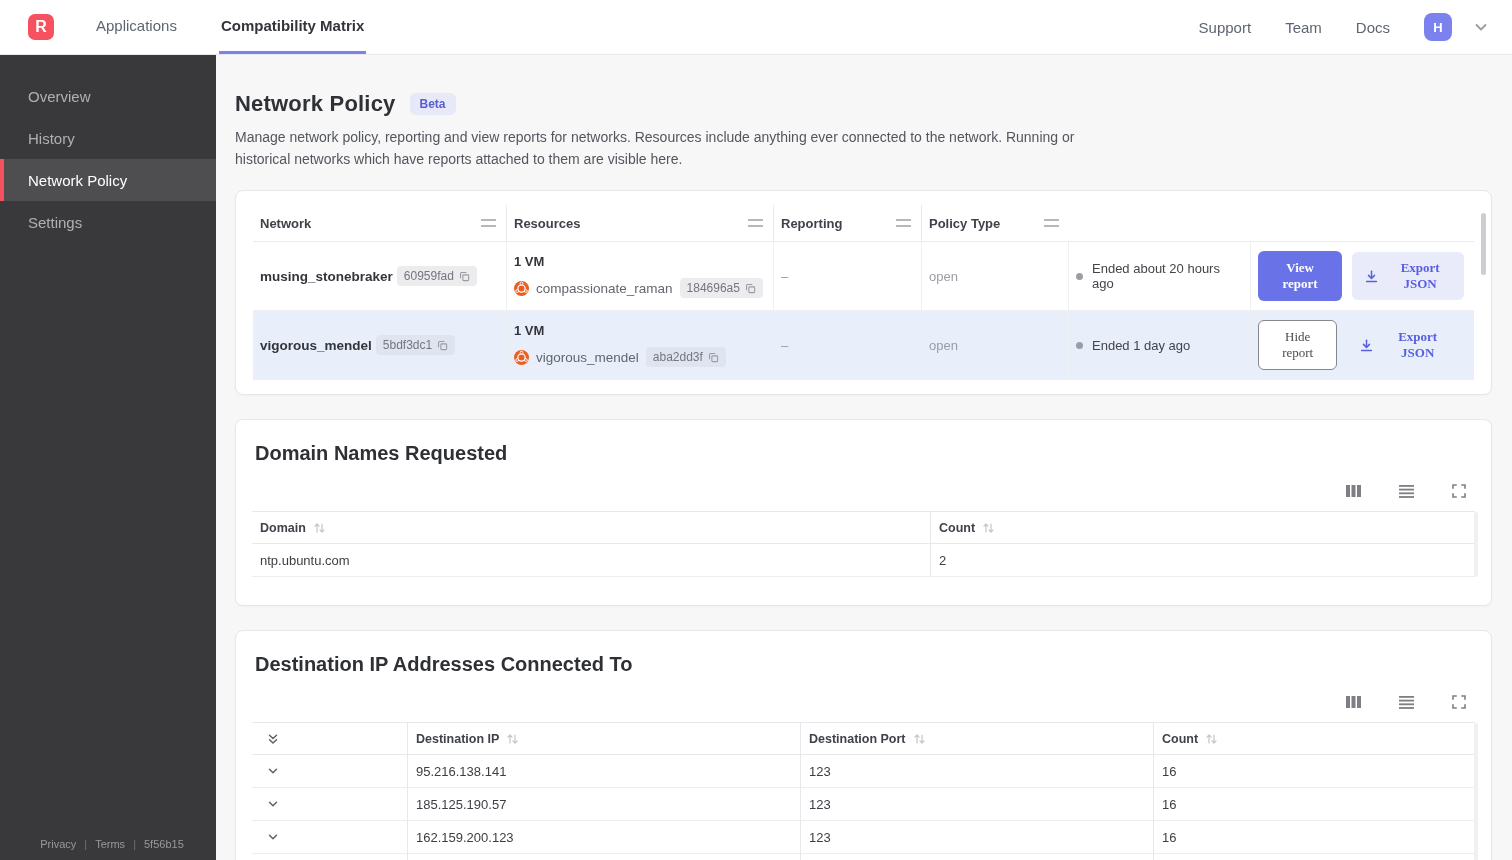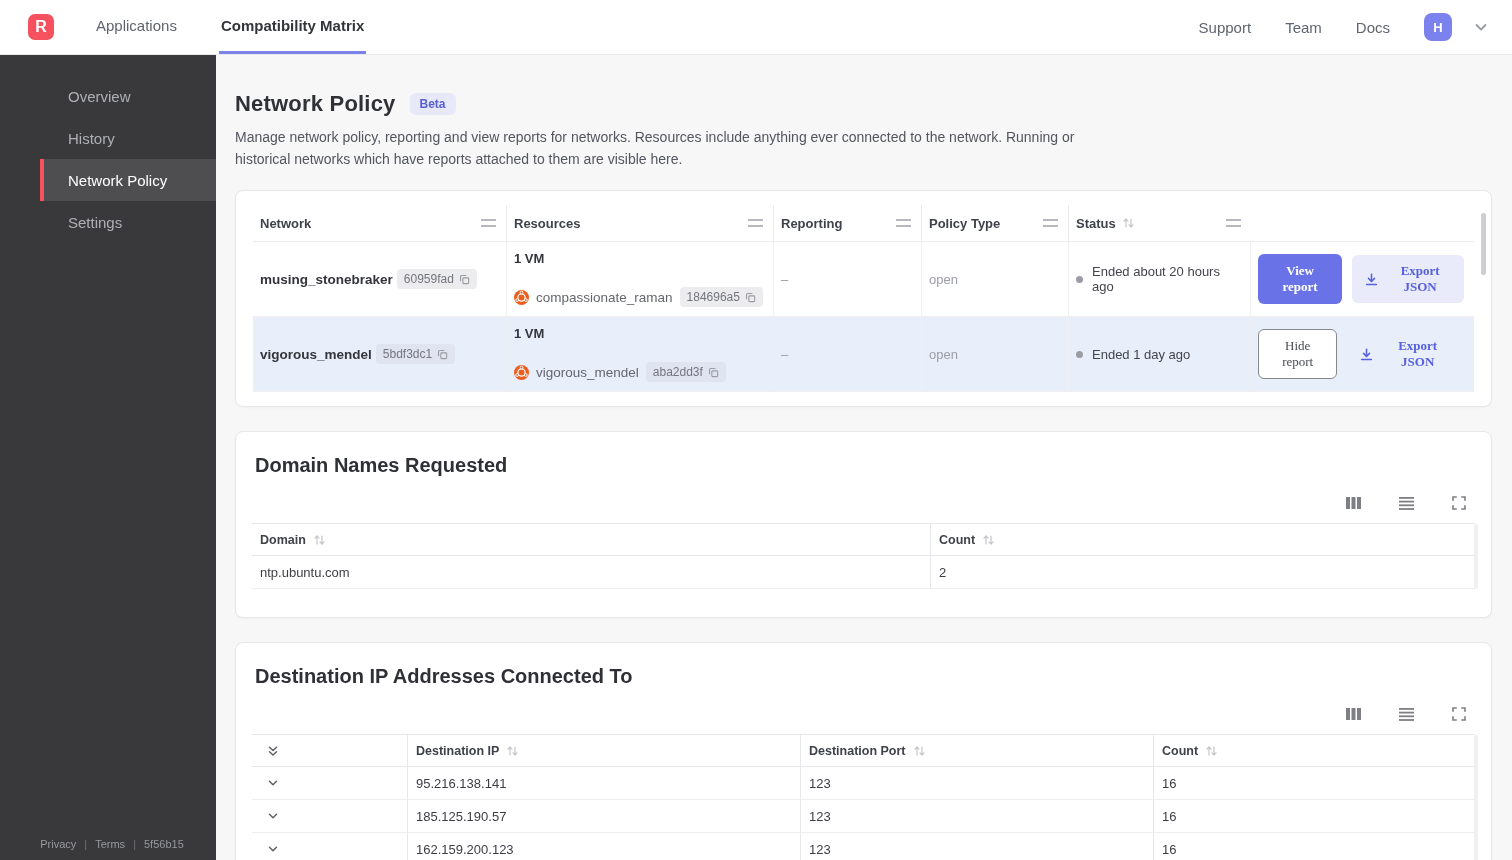--- a/index.html
+++ b/index.html
@@ -12,21 +12,21 @@
   .nav-tab { height:100%; display:flex; align-items:center; padding:0 2px; margin-right:40px; font-size:15px; color:#5f6570; border-bottom:3px solid transparent; cursor:pointer; }
   .nav-tab.active { color:#33353a; font-weight:700; border-bottom-color:#7b82e8; }
   .nav-right { display:flex; align-items:center; gap:34px; }
   .nav-link { font-size:15px; color:#5f6570; cursor:pointer; }
   .avatar { width:28px; height:28px; border-radius:8px; background:#7b82ee; color:#fff; font-size:13px; font-weight:700; display:flex; align-items:center; justify-content:center; }
   .user-caret { display:flex; align-items:center; margin-left:-14px; }
 
   
   .layout { display:flex; height:805px; }
   .sidebar { width:216px; background:#39393b; position:relative; padding-top:20px; flex:none; }
-  .side-item { height:42px; display:flex; align-items:center; padding-left:28px; font-size:15px; color:#aeb0b3; cursor:pointer;margin-left:40px; }
+  .side-item { height:42px; display:flex; align-items:center; padding-left:28px; font-size:15px; color:#aeb0b3; cursor:pointer; }
   .side-item.active { background:#4e4e51; color:#fff; border-left:4px solid #f5515f; padding-left:24px; }
   .side-footer { position:absolute; bottom:10px; left:8px; right:0; text-align:center; font-size:11px; color:#97999d; display:flex; justify-content:center; gap:8px; align-items:center; }
   .side-footer .sep { color:#6e7073; }
 
   main { flex:1; padding:36px 20px 0 19px; overflow:hidden; }
 
   
   .page-head { display:flex; align-items:center; gap:14px; }
   .page-title { font-size:22px; font-weight:700; color:#2f3137; letter-spacing:.2px; }
   .beta-badge { background:#e7e8f8; color:#585fcf; font-size:12px; font-weight:600; padding:4px 10px; border-radius:6px; }
@@ -45,21 +45,21 @@
   .nth .lab { font-size:13px; font-weight:700; color:#3f424a; display:flex; align-items:center; gap:6px; }
   .nhead { border-bottom:1px solid #ececef; }
   .menu-lines { width:15px; height:8px; border-top:2px solid #b6b8bd; border-bottom:2px solid #b6b8bd; }
   .nrow { border-bottom:1px solid #f0f0f3; }
   .nrow .cell { min-height:55px; padding:9px 10px 9px 7px; border-right:1px solid #eef0f2; display:flex; align-items:center; }
   .nrow .cell:last-child { border-right:none; }
   .nrow.selected { background:#e9eefb; }
   .nname { font-size:13.5px; font-weight:700; color:#33353b; margin-right:4px; }
   .chip { background:#ececef; color:#74767e; font-size:12px; padding:3px 7px; border-radius:4px; display:inline-flex; align-items:center; gap:5px; white-space:nowrap; }
   .nrow.selected .chip { background:#e0e4f1; }
-  .c-res { flex-direction:column; align-items:flex-start !important; justify-content:center; gap:21px; }
+  .c-res { flex-direction:column; align-items:flex-start !important; justify-content:center; gap:9px; }
   .vm-count { font-size:13px; font-weight:700; color:#33353b; }
   .res-line { display:flex; align-items:center; gap:7px; }
   .res-name { font-size:13.5px; color:#64666d; }
   .muted { font-size:13px; color:#9b9da4; }
   .c-status { gap:9px; }
   .dot { width:7px; height:7px; border-radius:50%; background:#9b9da4; flex:none; }
   .status-text { font-size:13px; color:#43454b; }
   .c-report { gap:10px; }
   button { font-family:Liberation Serif, serif; border:none; cursor:pointer; }
   .btn-primary { background:#6a72e7; color:#fff; font-weight:700; font-size:13px; padding:9px 13px; border-radius:6px; }
@@ -147,32 +147,20 @@
             <span class="menu-lines"></span>
           </div>
           <div class="nth">
             <span class="lab">Reporting</span>
             <span class="menu-lines"></span>
           </div>
           <div class="nth">
             <span class="lab">Policy Type</span>
             <span class="menu-lines"></span>
           </div>
-          <div class="nth">
-            <span class="lab">
-                <span>Status</span>
-              <span>
-                  <svg width="13" height="12" viewBox="0 0 13 12" fill="none" stroke="#c5c6ca" stroke-width="1.2" stroke-linecap="round" stroke-linejoin="round">
-                    <path d="M4 10V2M4 2 2 4.2M4 2l2 2.2"></path>
-                    <path d="M9 2v8M9 10 7 7.8M9 10l2-2.2"></path>
-                  </svg>
-                </span>
-            </span>
-            <span class="menu-lines"></span>
-          </div>
         </div>
 
         <div class="ngrid nrow">
           <div class="cell">
             <span class="nname">musing_stonebraker</span>
             <span class="chip">
               <span>60959fad</span>
               <span>
                   <svg width="11" height="11" viewBox="0 0 12 12" fill="none" stroke="#9a9ca1" stroke-width="1.2">
                     <rect x="4.2" y="4.2" width="6.3" height="6.3" rx="1"></rect>

